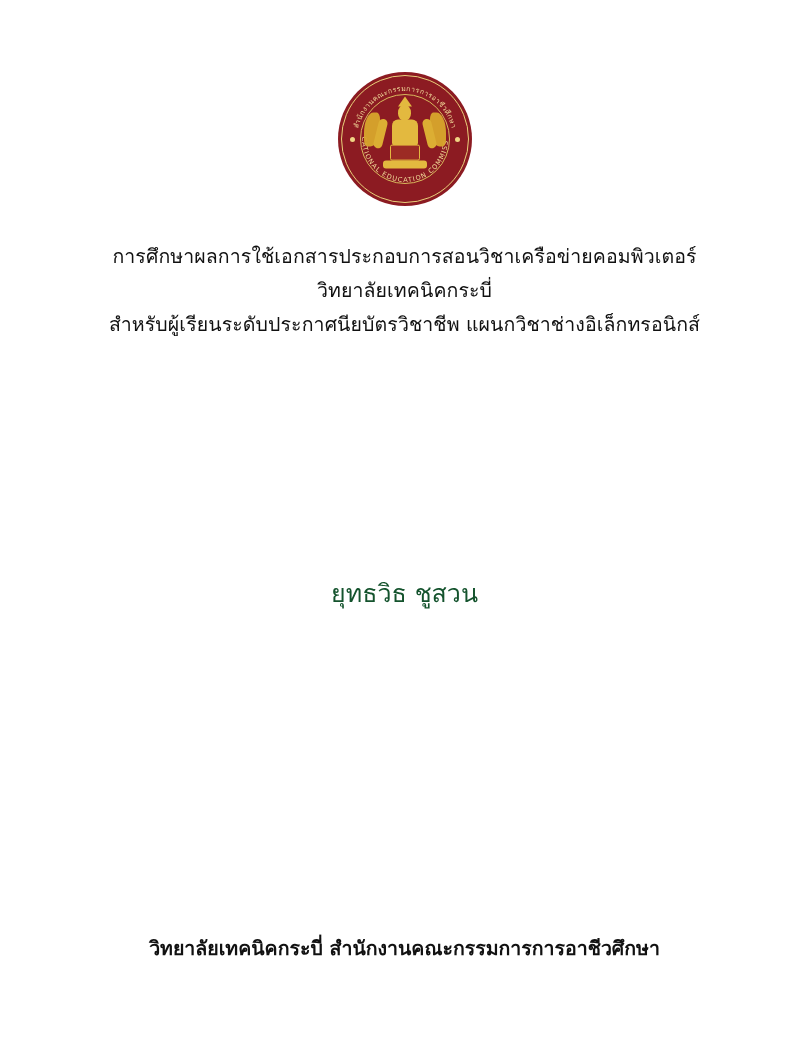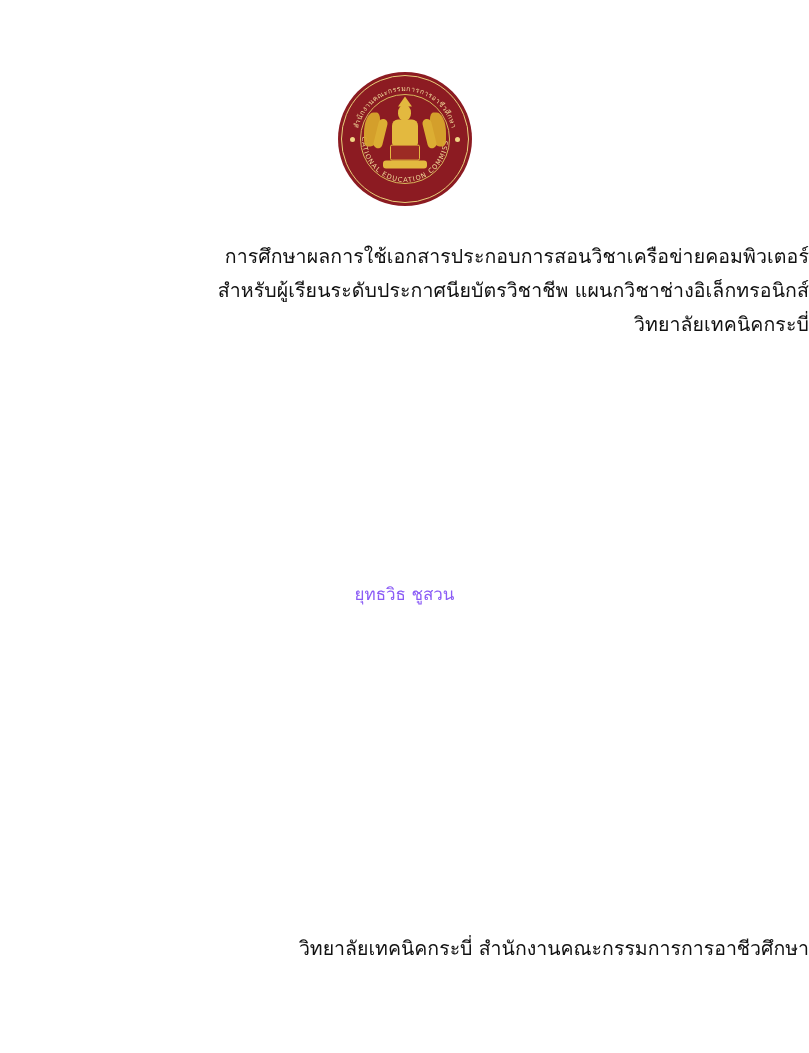--- a/index.html
+++ b/index.html
@@ -163,48 +163,49 @@
     font-size: 6.6px;
     letter-spacing: 1.1px;
   }
 
   
   .title-block {
     position: absolute;
     top: 240px;
     left: 0;
     right: 0;
-    text-align: right;
+    text-align: center;
   }
   .title-line {
     font-size: 19.5px;
     line-height: 34px;
     color: #111111;
     letter-spacing: .1px;
   }
 
   .author-block {
     position: absolute;
     top: 578px;
     left: 0;
     right: 0;
     text-align: center;
   }
   .author-line {
-    font-size: 17px;
+    font-size: 25px;
     line-height: 32px;
-    color: #8b5cf6;
+    color: #14532d;
   }
 
   .footer-block {
     position: absolute;
     top: 932px;
     left: 0;
     right: 0;
-    text-align: right;
+    text-align: center;
+    font-weight: bold;
   }
   .footer-line {
     font-size: 19.5px;
     line-height: 33px;
     color: #111111;
   }
 </style>
 </head>
 <body>
 
@@ -240,22 +241,22 @@
         <span class="head"></span>
         <span class="body"></span>
         <span class="plaque"></span>
         <span class="base"></span>
       </div>
     </div>
   </div>
 
   <div class="title-block">
     <div class="title-line">การศึกษาผลการใช้เอกสารประกอบการสอนวิชาเครือข่ายคอมพิวเตอร์</div>
+    <div class="title-line">วิทยาลัยเทคนิคกระบี่</div>
     <div class="title-line">สำหรับผู้เรียนระดับประกาศนียบัตรวิชาชีพ แผนกวิชาช่างอิเล็กทรอนิกส์</div>
-    <div class="title-line">วิทยาลัยเทคนิคกระบี่</div>
   </div>
 
   <div class="author-block">
     <div class="author-line">ยุทธวิธ   ชูสวน</div>
   </div>
 
   <div class="footer-block">
     <div class="footer-line">วิทยาลัยเทคนิคกระบี่   สำนักงานคณะกรรมการการอาชีวศึกษา</div>
   </div>
 

